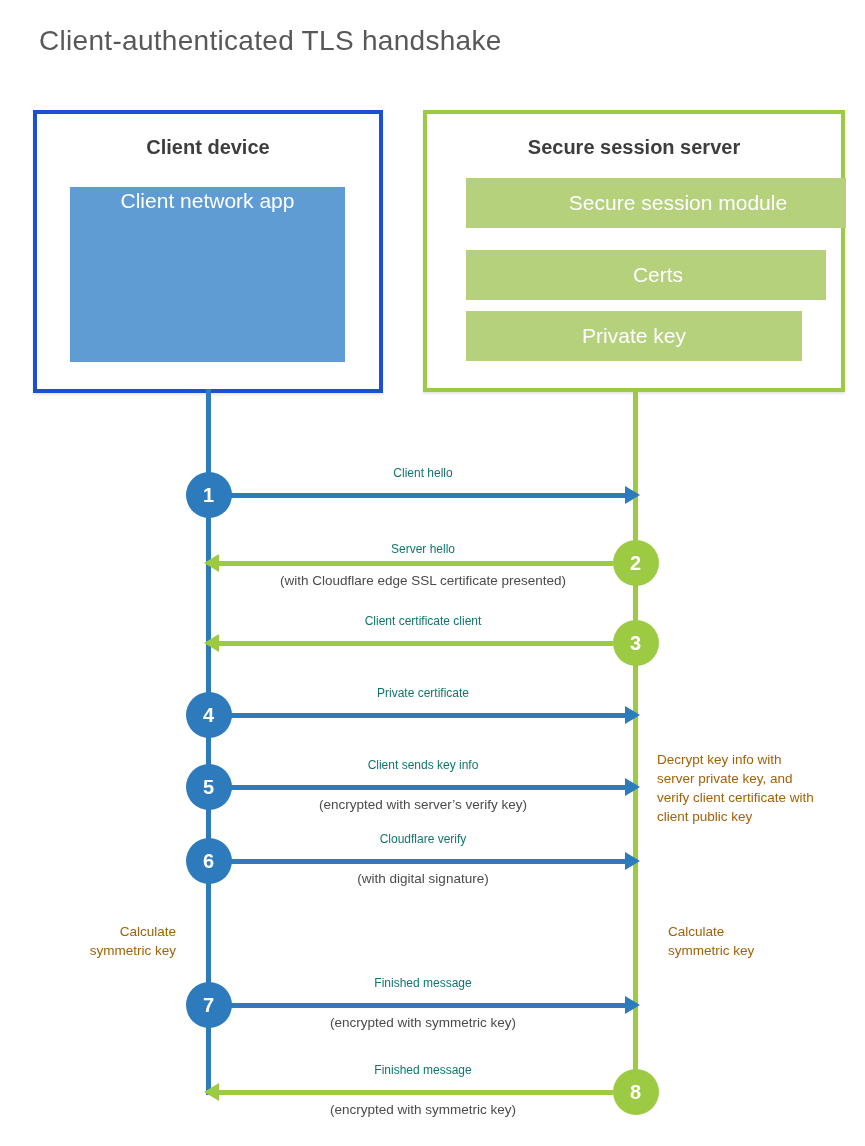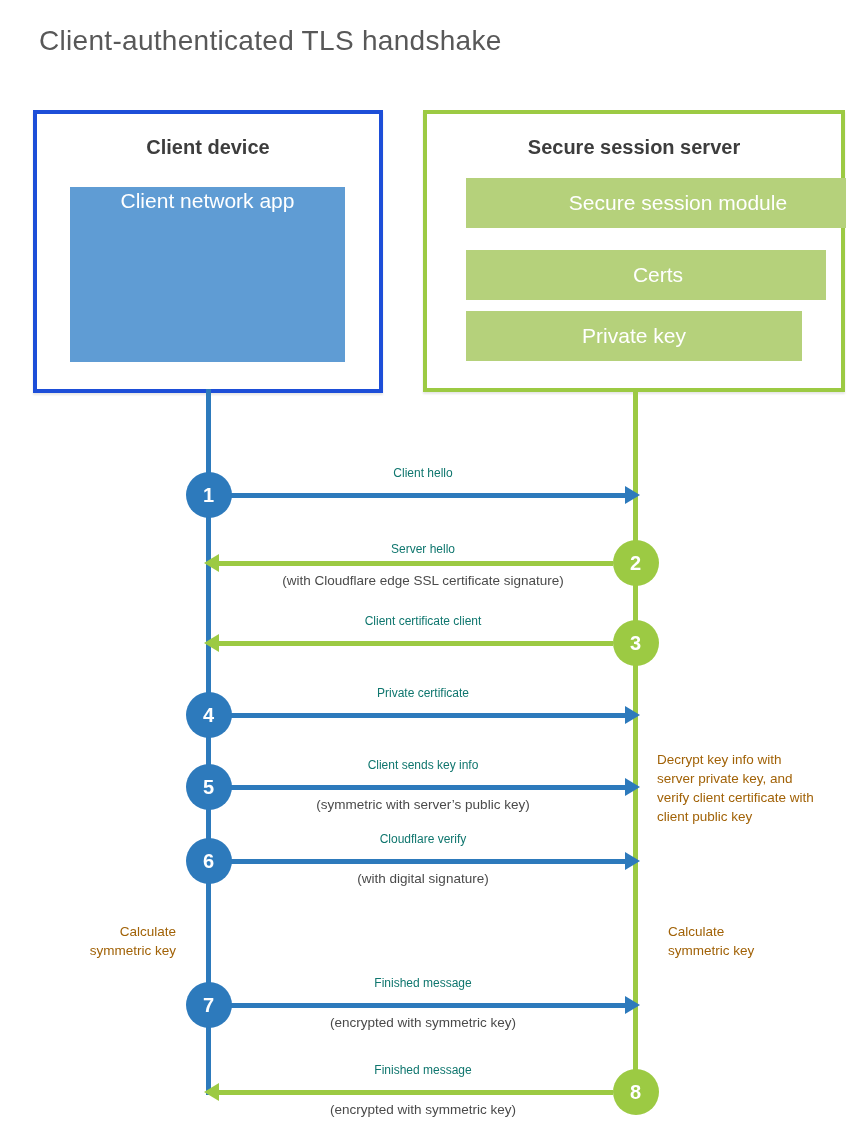--- a/index.html
+++ b/index.html
@@ -87,40 +87,40 @@
         <div class="step-circle" style="left: 185.5px; top: 472px; background: rgb(45, 122, 188);">1</div>
         <div class="step-line" style="top: 493px; background: rgb(45, 122, 188); left: 230px; width: 395px;"></div>
         <div class="step-head" style="top: 486px; left: 625px; border-left: 15px solid rgb(45, 122, 188);"></div>
         <div class="step-label" style="top: 462px;">Client hello</div>
       </div>
       <div>
         <div class="step-circle" style="left: 612.5px; top: 540px; background: rgb(156, 202, 67);">2</div>
         <div class="step-line" style="top: 561px; background: rgb(156, 202, 67); left: 219px; width: 394px;"></div>
         <div class="step-head" style="top: 554px; left: 204px; border-right: 15px solid rgb(156, 202, 67);"></div>
         <div class="step-label" style="top: 530px; margin-top: 8px;">Server hello</div>
-        <div class="step-sub" style="top: 572px;">(with Cloudflare edge SSL certificate signature)</div>
+        <div class="step-sub" style="top: 572px;">(with Cloudflare edge SSL certificate presented)</div>
       </div>
       <div>
         <div class="step-circle" style="left: 612.5px; top: 620px; background: rgb(156, 202, 67);">3</div>
         <div class="step-line" style="top: 641px; background: rgb(156, 202, 67); left: 219px; width: 394px;"></div>
         <div class="step-head" style="top: 634px; left: 204px; border-right: 15px solid rgb(156, 202, 67);"></div>
         <div class="step-label" style="top: 610px;">Client certificate client</div>
       </div>
       <div>
         <div class="step-circle" style="left: 185.5px; top: 692px; background: rgb(45, 122, 188);">4</div>
         <div class="step-line" style="top: 713px; background: rgb(45, 122, 188); left: 230px; width: 395px;"></div>
         <div class="step-head" style="top: 706px; left: 625px; border-left: 15px solid rgb(45, 122, 188);"></div>
         <div class="step-label" style="top: 682px;">Private certificate</div>
       </div>
       <div>
         <div class="step-circle" style="left: 185.5px; top: 764px; background: rgb(45, 122, 188);">5</div>
         <div class="step-line" style="top: 785px; background: rgb(45, 122, 188); left: 230px; width: 395px;"></div>
         <div class="step-head" style="top: 778px; left: 625px; border-left: 15px solid rgb(45, 122, 188);"></div>
         <div class="step-label" style="top: 754px; text-align: center;">Client sends key info</div>
-        <div class="step-sub" style="top: 796px;">(symmetric with server’s public key)</div>
+        <div class="step-sub" style="top: 796px;">(encrypted with server’s verify key)</div>
       </div>
       <div>
         <div class="step-circle" style="left: 185.5px; top: 838px; background: rgb(45, 122, 188);">6</div>
         <div class="step-line" style="top: 859px; background: rgb(45, 122, 188); left: 230px; width: 395px;"></div>
         <div class="step-head" style="top: 852px; left: 625px; border-left: 15px solid rgb(45, 122, 188);"></div>
         <div class="step-label" style="top: 828px;">Cloudflare verify</div>
         <div class="step-sub" style="top: 870px; text-align: center;">(with digital signature)</div>
       </div>
       <div>
         <div class="step-circle" style="left: 185.5px; top: 982px; background: rgb(45, 122, 188);">7</div>

